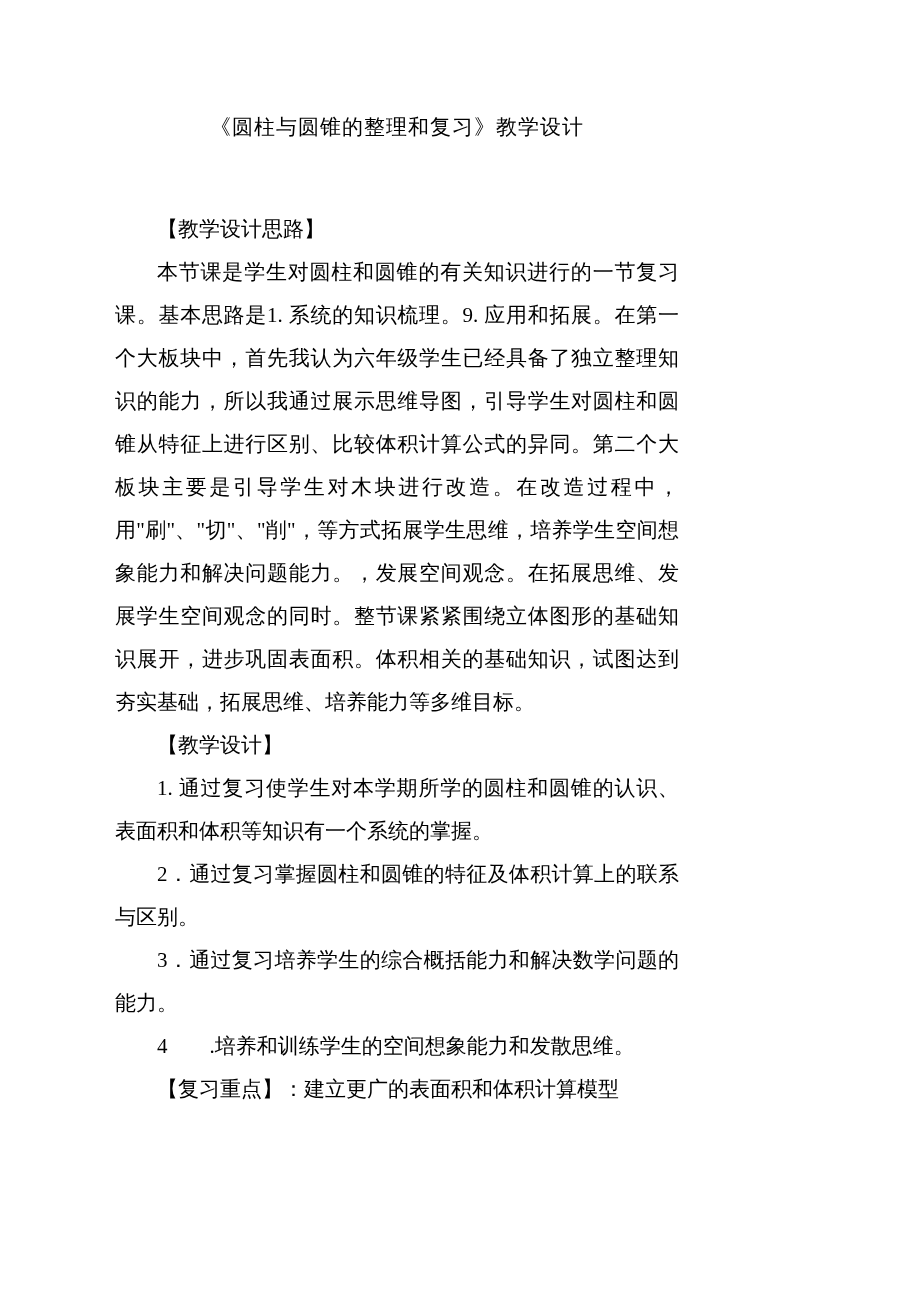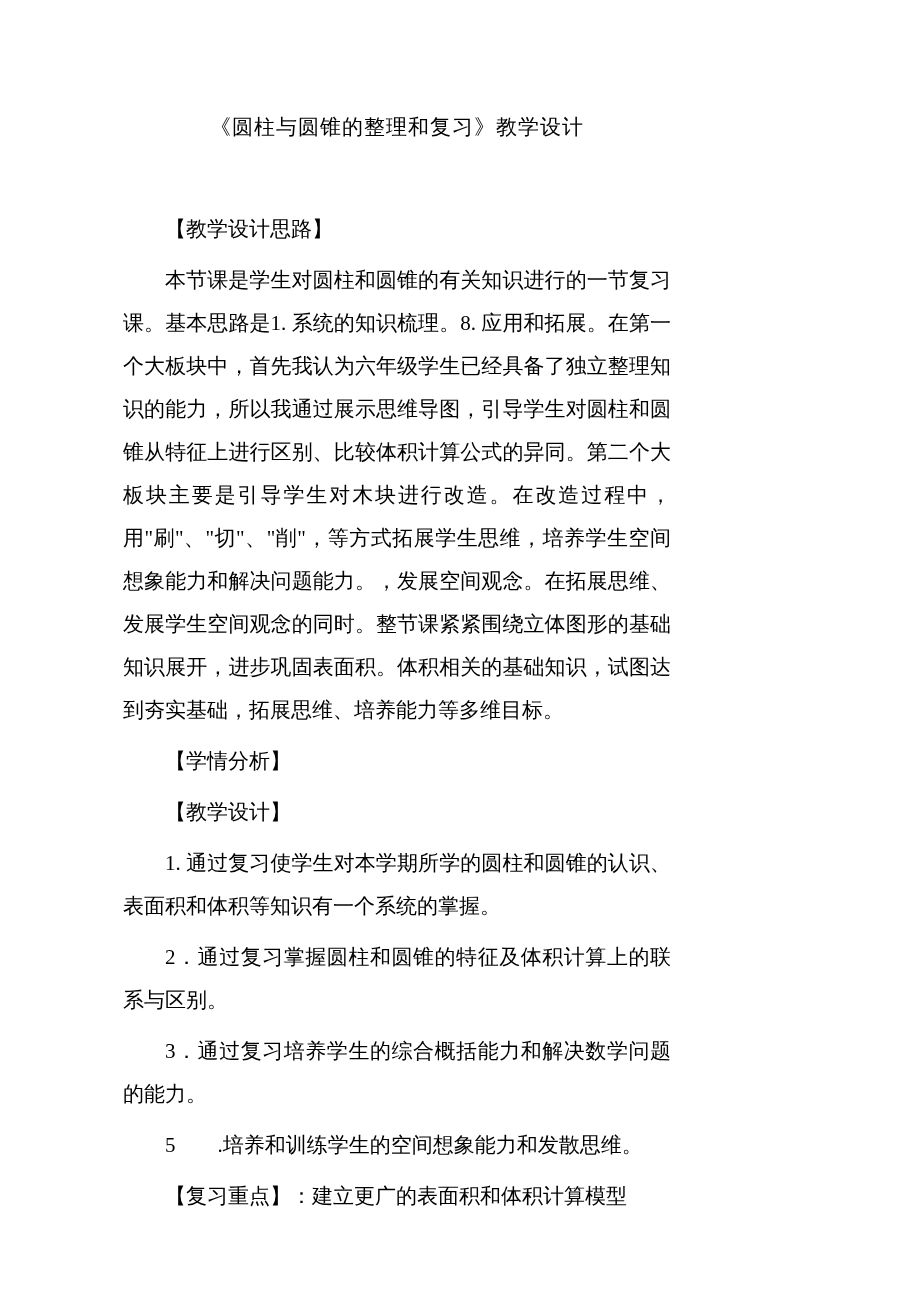--- a/index.html
+++ b/index.html
@@ -25,48 +25,47 @@
     font-size: 21px;
     font-weight: normal;
     text-align: center;
     margin: 0 0 59px 0;
     line-height: 43px;
     letter-spacing: 1px;
   }
   .para {
     font-size: 21px;
     line-height: 43px;
-    margin: 8px;
+    margin: 0;
     text-align: justify;
     text-indent: 2em;
     word-break: break-all;
   }
   .para.heading {
     text-align: left;
   }
 </style>
 </head>
 <body>
 
 <div class="page">
 
   <h1 class="doc-title">《圆柱与圆锥的整理和复习》教学设计</h1>
 
   <p class="para heading">【教学设计思路】</p>
 
-  <p class="para">本节课是学生对圆柱和圆锥的有关知识进行的一节复习课。基本思路是1. 系统的知识梳理。8. 应用和拓展。在第一个大板块中，首先我认为六年级学生已经具备了独立整理知识的能力，所以我通过展示思维导图，引导学生对圆柱和圆锥从特征上进行区别、比较体积计算公式的异同。第二个大板块主要是引导学生对木块进行改造。在改造过程中，用"刷"、"切"、"削"，等方式拓展学生思维，培养学生空间想象能力和解决问题能力。，发展空间观念。在拓展思维、发展学生空间观念的同时。整节课紧紧围绕立体图形的基础知识展开，进步巩固表面积。体积相关的基础知识，试图达到夯实基础，拓展思维、培养能力等多维目标。</p>
+  <p class="para">本节课是学生对圆柱和圆锥的有关知识进行的一节复习课。基本思路是1. 系统的知识梳理。9. 应用和拓展。在第一个大板块中，首先我认为六年级学生已经具备了独立整理知识的能力，所以我通过展示思维导图，引导学生对圆柱和圆锥从特征上进行区别、比较体积计算公式的异同。第二个大板块主要是引导学生对木块进行改造。在改造过程中，用"刷"、"切"、"削"，等方式拓展学生思维，培养学生空间想象能力和解决问题能力。，发展空间观念。在拓展思维、发展学生空间观念的同时。整节课紧紧围绕立体图形的基础知识展开，进步巩固表面积。体积相关的基础知识，试图达到夯实基础，拓展思维、培养能力等多维目标。</p>
 
-  <p class="para heading">【学情分析】</p>
 
 
   <p class="para heading">【教学设计】</p>
 
   <p class="para">1. 通过复习使学生对本学期所学的圆柱和圆锥的认识、表面积和体积等知识有一个系统的掌握。</p>
 
   <p class="para">2．通过复习掌握圆柱和圆锥的特征及体积计算上的联系与区别。</p>
 
   <p class="para">3．通过复习培养学生的综合概括能力和解决数学问题的能力。</p>
 
-  <p class="para">5　　.培养和训练学生的空间想象能力和发散思维。</p>
+  <p class="para">4　　.培养和训练学生的空间想象能力和发散思维。</p>
 
   <p class="para heading">【复习重点】：建立更广的表面积和体积计算模型</p>
 
 </div>
 
 </body></html>

